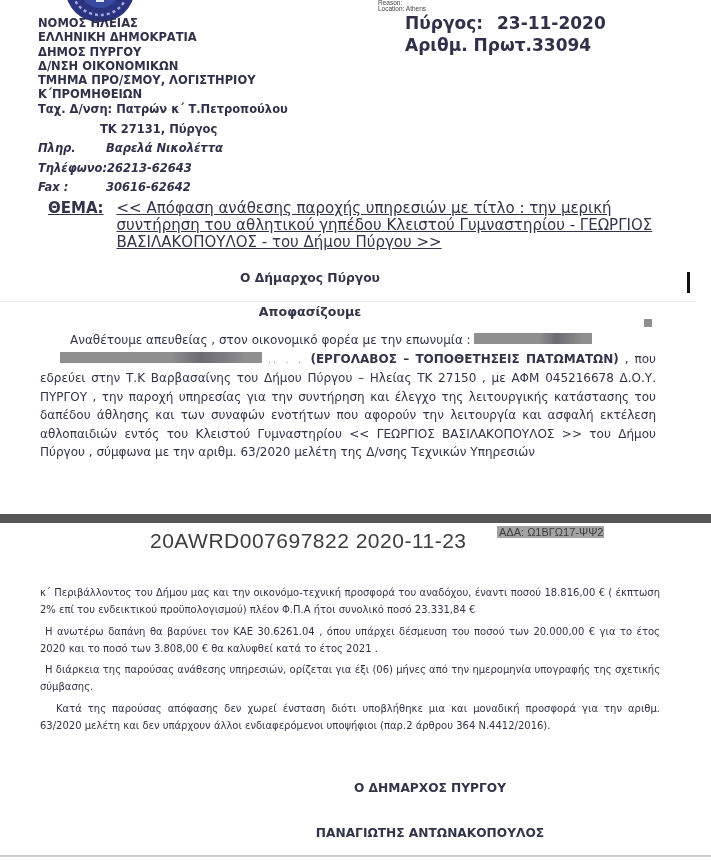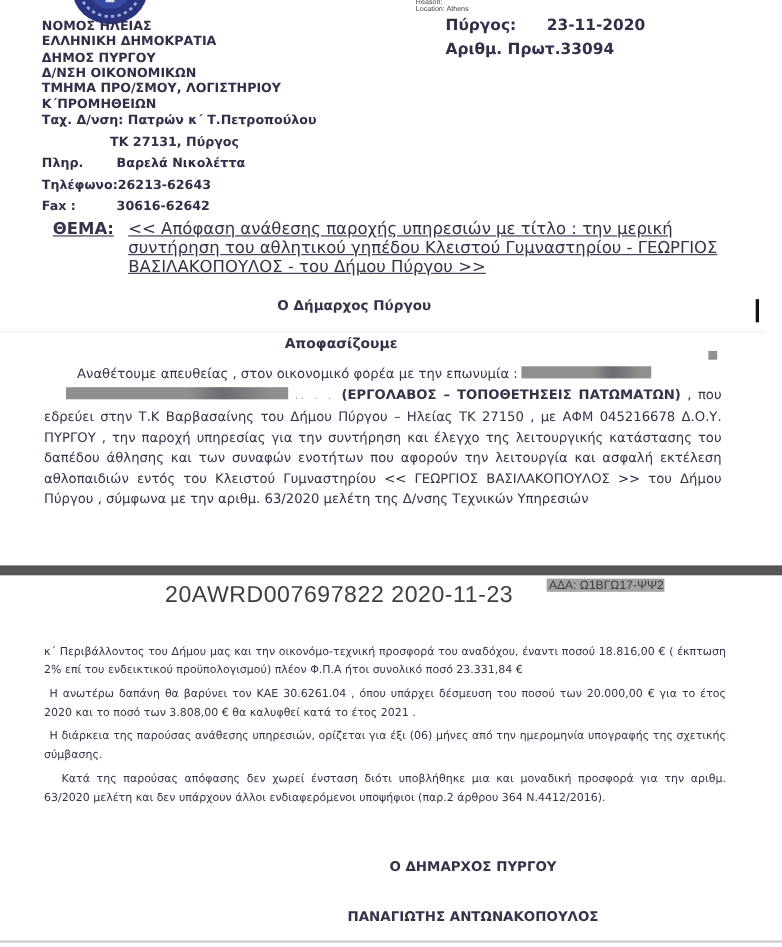--- a/index.html
+++ b/index.html
@@ -10,34 +10,34 @@
   
   .stamp{position:absolute;left:378px;top:0;font-family:"Liberation Sans",sans-serif;
     font-size:6.5px;line-height:6px;color:#444;}
   
   .emblem-wrap{position:absolute;left:64px;top:0;width:72px;height:23px;overflow:hidden;}
   .emblem-wrap svg{display:block;margin-top:-42px;}
   
   .hdr-left{position:absolute;left:38px;top:16px;font-size:11.5px;font-weight:bold;color:#30304a;}
   .hdr-left .agency-line{line-height:14.3px;white-space:nowrap;}
   .hdr-left .postal{margin-top:4px;padding-left:62px;line-height:19px;}
-  .hdr-left .row{line-height:19.5px;display:flex;}
+  .hdr-left .row{line-height:19.5px;display:flex;font-style:italic;}
   .hdr-left .lbl{display:inline-block;min-width:68px;}
   
-  .hdr-right{position:absolute;left:405px;top:16px;font-size:14px;font-weight:bold;color:#30304a;}
+  .hdr-right{position:absolute;left:405px;top:16px;font-size:17px;font-weight:bold;color:#30304a;}
   .hdr-right .row{display:flex;line-height:15px;}
   .hdr-right .row + .row{margin-top:7px;}
   .hdr-right .lbl2{display:inline-block;min-width:92px;}
   
   .subject{position:absolute;left:48px;top:200px;width:625px;display:flex;font-size:15px;line-height:17px;text-decoration:underline;}
   .subject-label{font-weight:bold;white-space:nowrap;margin-right:13px;}
   .subject-text{width:555px;}
   
   .mayor-heading{position:absolute;left:0;top:271px;width:620px;text-align:center;
-    font-weight:bold;font-size:12.3px;padding-left:12px;}
+    font-weight:bold;font-size:12.3px;}
   .decide-heading{position:absolute;left:0;top:304px;width:620px;text-align:center;
     font-weight:bold;font-size:12.6px;}
   .vmark{position:absolute;left:687px;top:272px;width:3px;height:21px;background:#111111;}
   .divider{position:absolute;left:0;top:301px;width:696px;height:1px;background:#ededed;}
   .gray-dot{position:absolute;left:644px;top:319px;width:8px;height:8px;background:#8f8f8f;}
   
   .decision-para{position:absolute;left:40px;top:331px;width:616px;margin:0;
     font-size:12px;line-height:18.5px;text-align:justify;text-indent:30px;}
   .redact{display:inline-block;height:11px;background:#8f8f8f;vertical-align:baseline;
     background-image:linear-gradient(90deg,rgba(40,40,60,0) 55%,rgba(40,40,60,.35) 70%,rgba(40,40,60,0) 92%);}

